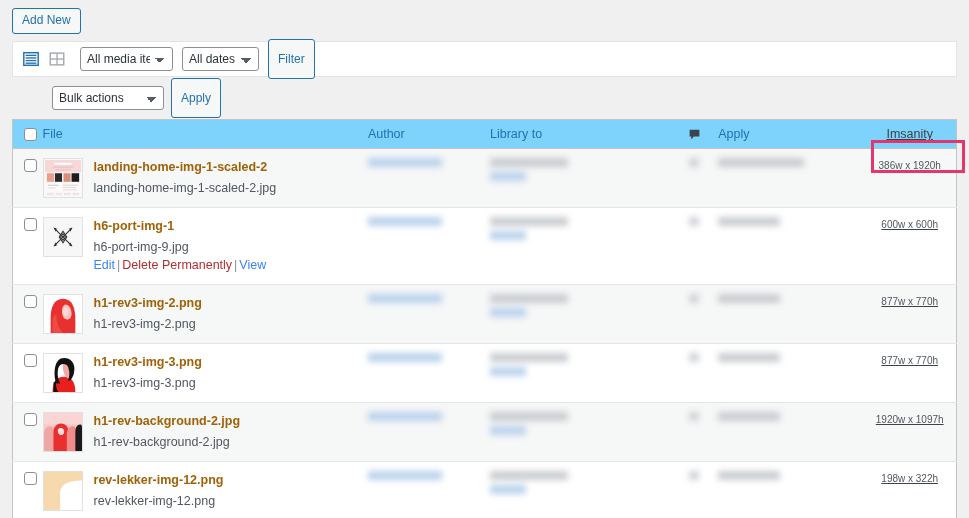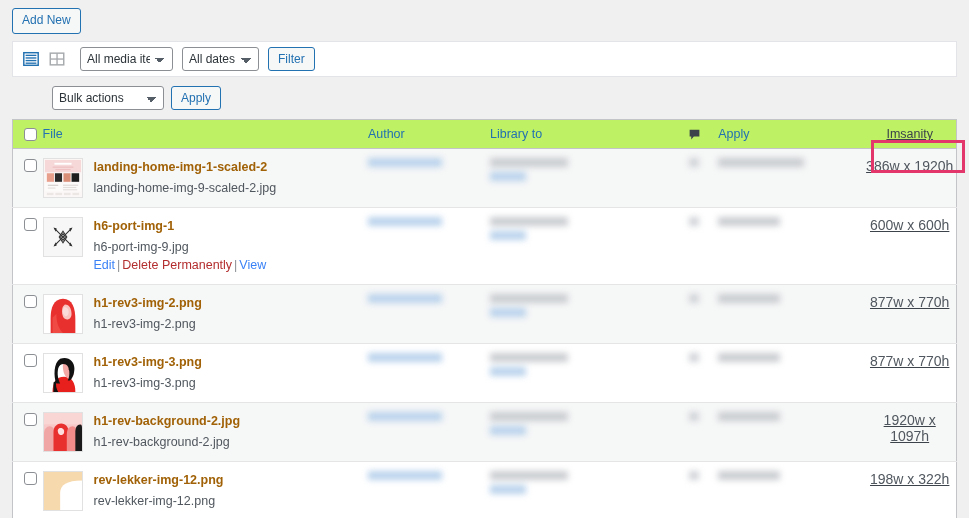--- a/index.html
+++ b/index.html
@@ -90,21 +90,21 @@
       calc(100% - 7px) calc(50% + 1px);
     background-size: 5px 5px, 5px 5px;
     background-repeat: no-repeat;
     line-height: 22px;
   }
   select#media-filter { width: 93px; }
   select#date-filter  { width: 77px; }
   select#bulk-action  { width: 112px; margin-left: 40px; }
 
   .button-secondary {
-    height: 24px;
+    height: 40px;
     font-size: 12px;
     font-family: "Liberation Sans", sans-serif;
     color: #2271b1;
     background: #f6f7f7;
     border: 1px solid #2271b1;
     border-radius: 3px;
     padding: 0 9px;
     line-height: 20px;
     cursor: pointer;
     white-space: nowrap;
@@ -123,21 +123,21 @@
   .wp-list-table {
     margin: 8px 12px 0 12px;
     width: 945px;
     border: 1px solid #c3c4c7;
     border-bottom: none;
     background: #fff;
     border-collapse: collapse;
     table-layout: fixed;
   }
   .wp-list-table thead th {
-    background: #bef264;
+    background: #7dd3fc;
     text-align: left;
     font-weight: 400;
     font-size: 12.5px;
     padding: 7px 0 7px 0;
     border-bottom: 1px solid #c3c4c7;
     vertical-align: middle;
     height: 27px;
   }
   .col-cb       { width: 30px; padding-left: 11px !important; }
   .col-file     { width: 325px; }
@@ -239,21 +239,21 @@
     border-radius: 1px;
     margin-bottom: 5px;
   }
   .blur-link  { background: #b9d2ec; }
   .blur-text  { background: #c9ccd0; }
   .blur-small { background: #cfd2d6; }
 
   .imsanity-val {
     text-align: center;
     color: #50575e;
-    font-size: 14px;
+    font-size: 10px;
     padding-top: 2px;
   }
 
   
   .highlight-box {
     position: absolute;
     border: 3px solid #e3376b;
     pointer-events: none;
     z-index: 40;
   }
@@ -360,21 +360,21 @@
               <rect x="20" y="29.4" width="14" height="1.2" fill="#e3dedc"></rect>
               <rect x="20" y="31.8" width="15" height="1.2" fill="#e3dedc"></rect>
               <rect x="3" y="35.6" width="7" height="2.4" fill="#ece7e5"></rect>
               <rect x="12" y="35.6" width="7" height="2.4" fill="#ece7e5"></rect>
               <rect x="21" y="35.6" width="7" height="2.4" fill="#ece7e5"></rect>
               <rect x="30" y="35.6" width="7" height="2.4" fill="#ece7e5"></rect>
             </svg>
           </span>
           <span class="media-text">
             <a href="#" class="media-title">landing-home-img-1-scaled-2</a>
-            <span class="media-filename">landing-home-img-9-scaled-2.jpg</span>
+            <span class="media-filename">landing-home-img-1-scaled-2.jpg</span>
           </span>
         </div>
       </td>
       <td class="col-author">
         <span class="blurred">
           <span class="blur-bar blur-link" style="width:74px"></span>
         </span>
       </td>
       <td class="col-parent">
         <span class="blurred">

